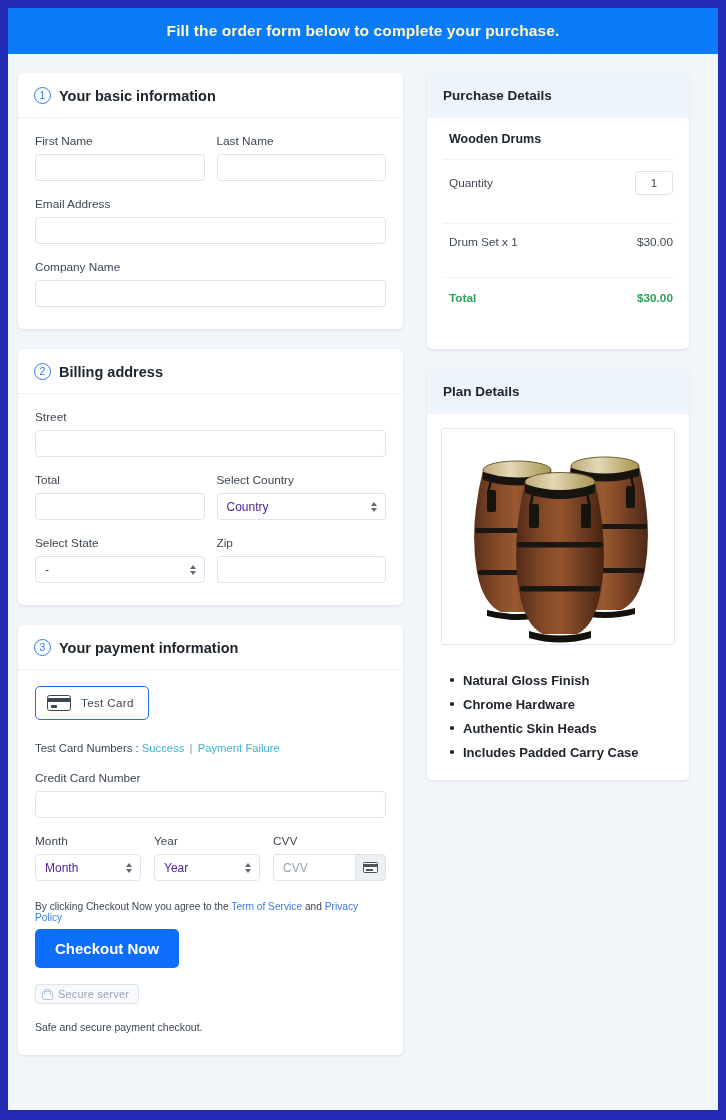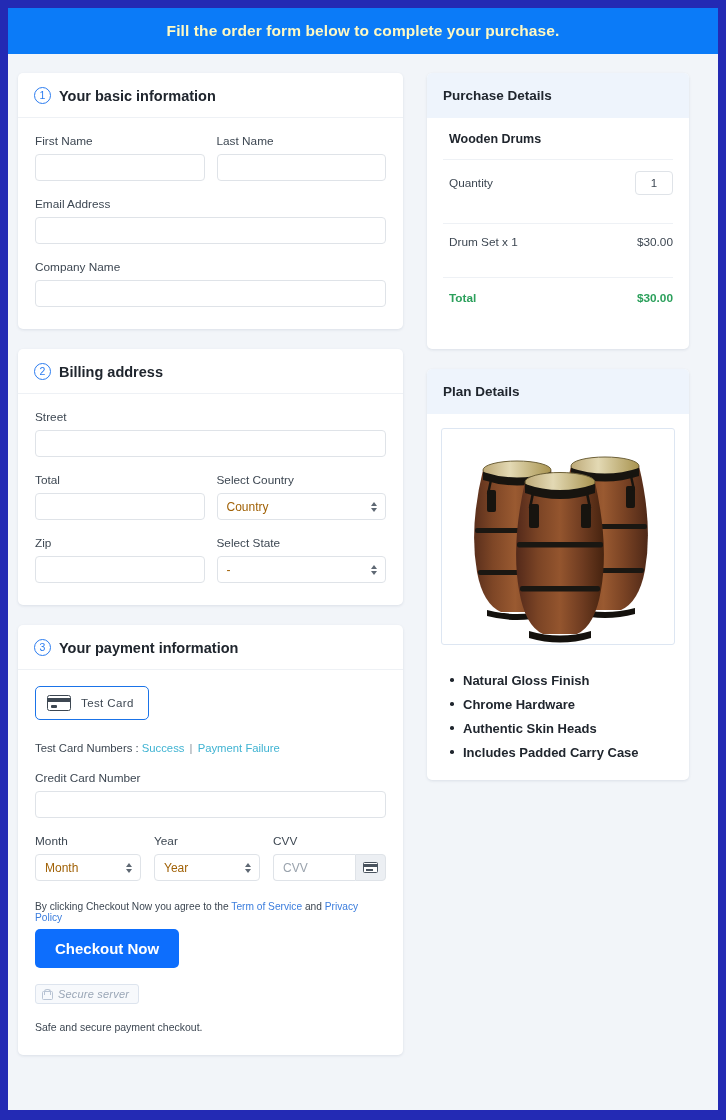--- a/index.html
+++ b/index.html
@@ -115,21 +115,21 @@
   }
   .input::placeholder { color: #9aa3ad; }
 
   .row2 { display: flex; gap: 12px; margin-bottom: 16px; }
   .row2 > div { flex: 1; min-width: 0; }
   .fld { margin-bottom: 16px; }
   .fld:last-child { margin-bottom: 0; }
 
   
   .select-wrap { position: relative; }
-  .select-wrap .input { padding-right: 26px; color: #a16207; }
+  .select-wrap .input { padding-right: 26px; color: #4c1d95; }
   .arrows {
     position: absolute;
     right: 9px; top: 50%;
     transform: translateY(-50%);
     display: flex; flex-direction: column;
     gap: 2px;
     pointer-events: none;
   }
   .arrows i {
     display: block;
@@ -241,21 +241,20 @@
 
   .secure-badge {
     display: inline-flex;
     align-items: center;
     gap: 7px;
     border: 1px solid #dde4ee;
     background: #f7f9fc;
     border-radius: 3px;
     padding: 3px 9px 3px 6px;
     margin-top: 16px;
-    font-style: italic;
   }
   .lock-glyph {
     width: 9px; height: 11px;
     position: relative;
     flex: none;
   }
   .lock-glyph::before {
     content: "";
     position: absolute; bottom: 0; left: 0;
     width: 9px; height: 6.5px;
@@ -407,32 +406,32 @@
                 <input class="input" type="text" readonly="" value="Country" style="">
                 <span class="arrows">
                       <i class="up"></i>
                       <i class="down"></i>
                     </span>
               </div>
             </div>
           </div>
           <div class="row2" style="margin-bottom:0">
             <div>
-              <label class="field-label">Zip</label>
-              <input class="input" type="text" value="" style="">
-            </div>
-            <div>
               <label class="field-label">Select State</label>
               <div class="select-wrap">
                 <input class="input" type="text" readonly="" value="-" style="">
                 <span class="arrows">
                       <i class="up"></i>
                       <i class="down"></i>
                     </span>
               </div>
+            </div>
+            <div>
+              <label class="field-label">Zip</label>
+              <input class="input" type="text" value="" style="">
             </div>
           </div>
         </div>
       </div>
 
       <div class="card">
         <div class="card-head">
           <span class="step-num">3</span>
           <span class="title">Your payment information</span>
         </div>

